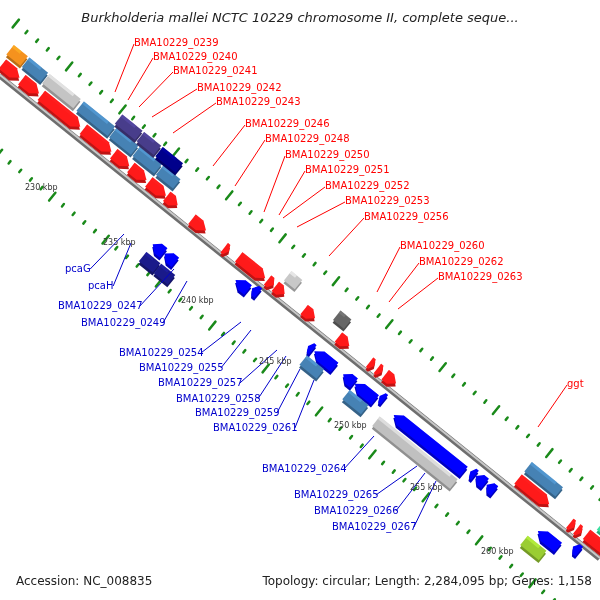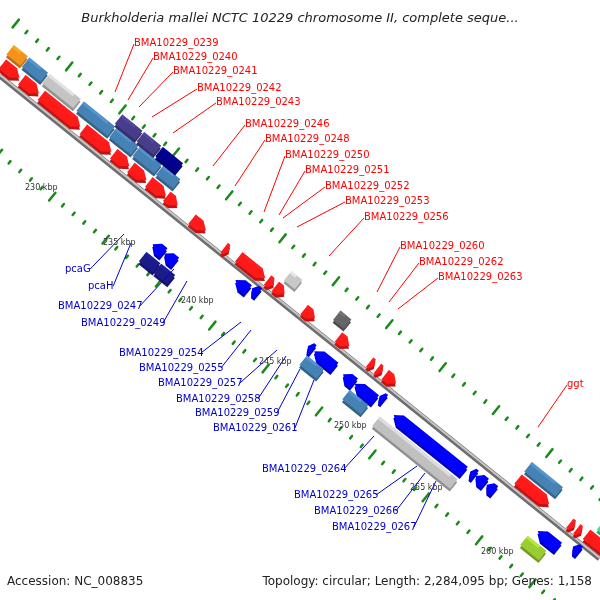--- a/index.html
+++ b/index.html
@@ -1,18 +1,18 @@
 <!DOCTYPE html>
 <html><head>
 <meta charset="utf-8">
 <style>
   html,body{margin:0;padding:0;background:#fff;}
   body{width:600px;height:600px;position:relative;overflow:hidden;font-family:"DejaVu Sans",sans-serif;}
   #title{position:absolute;top:10px;left:0;width:600px;text-align:center;font-style:italic;font-size:13px;color:#222;}
-  #footer-left{position:absolute;left:7px;top:574px;font-size:12px;color:#222;}
+  #footer-left{position:absolute;left:16px;top:574px;font-size:12px;color:#222;}
   #footer-right{position:absolute;right:8px;top:574px;font-size:12px;color:#222;}
   svg{position:absolute;left:0;top:0;}
   .lbl{font-family:"DejaVu Sans",sans-serif;font-size:10px;}
   .kbp{font-family:"DejaVu Sans",sans-serif;font-size:8px;fill:#333;}
 </style>
 </head>
 <body>
 
 <div id="title">Burkholderia mallei NCTC 10229 chromosome II, complete seque...</div>
 

